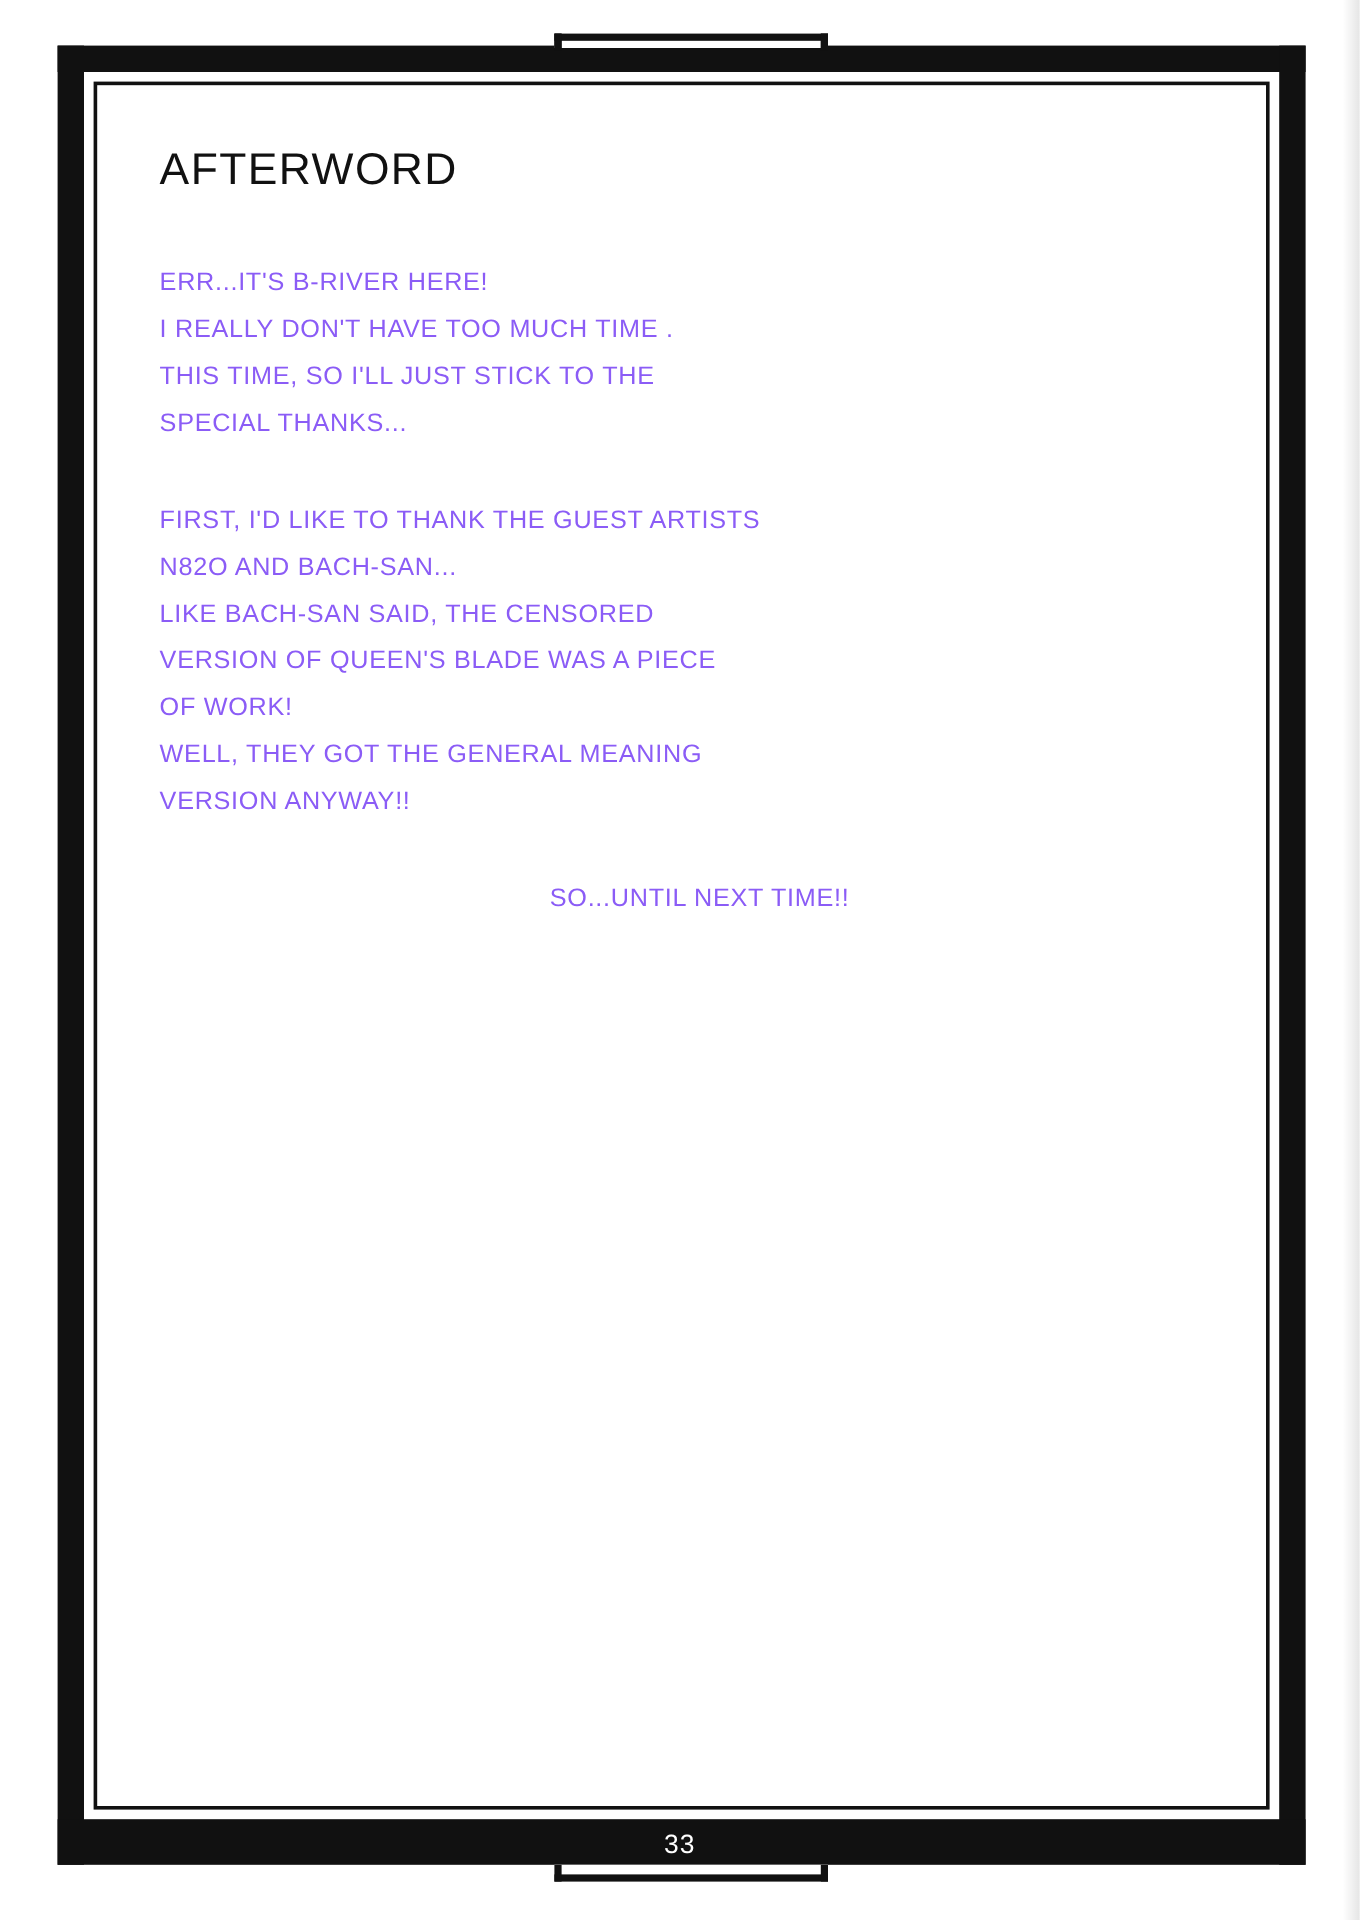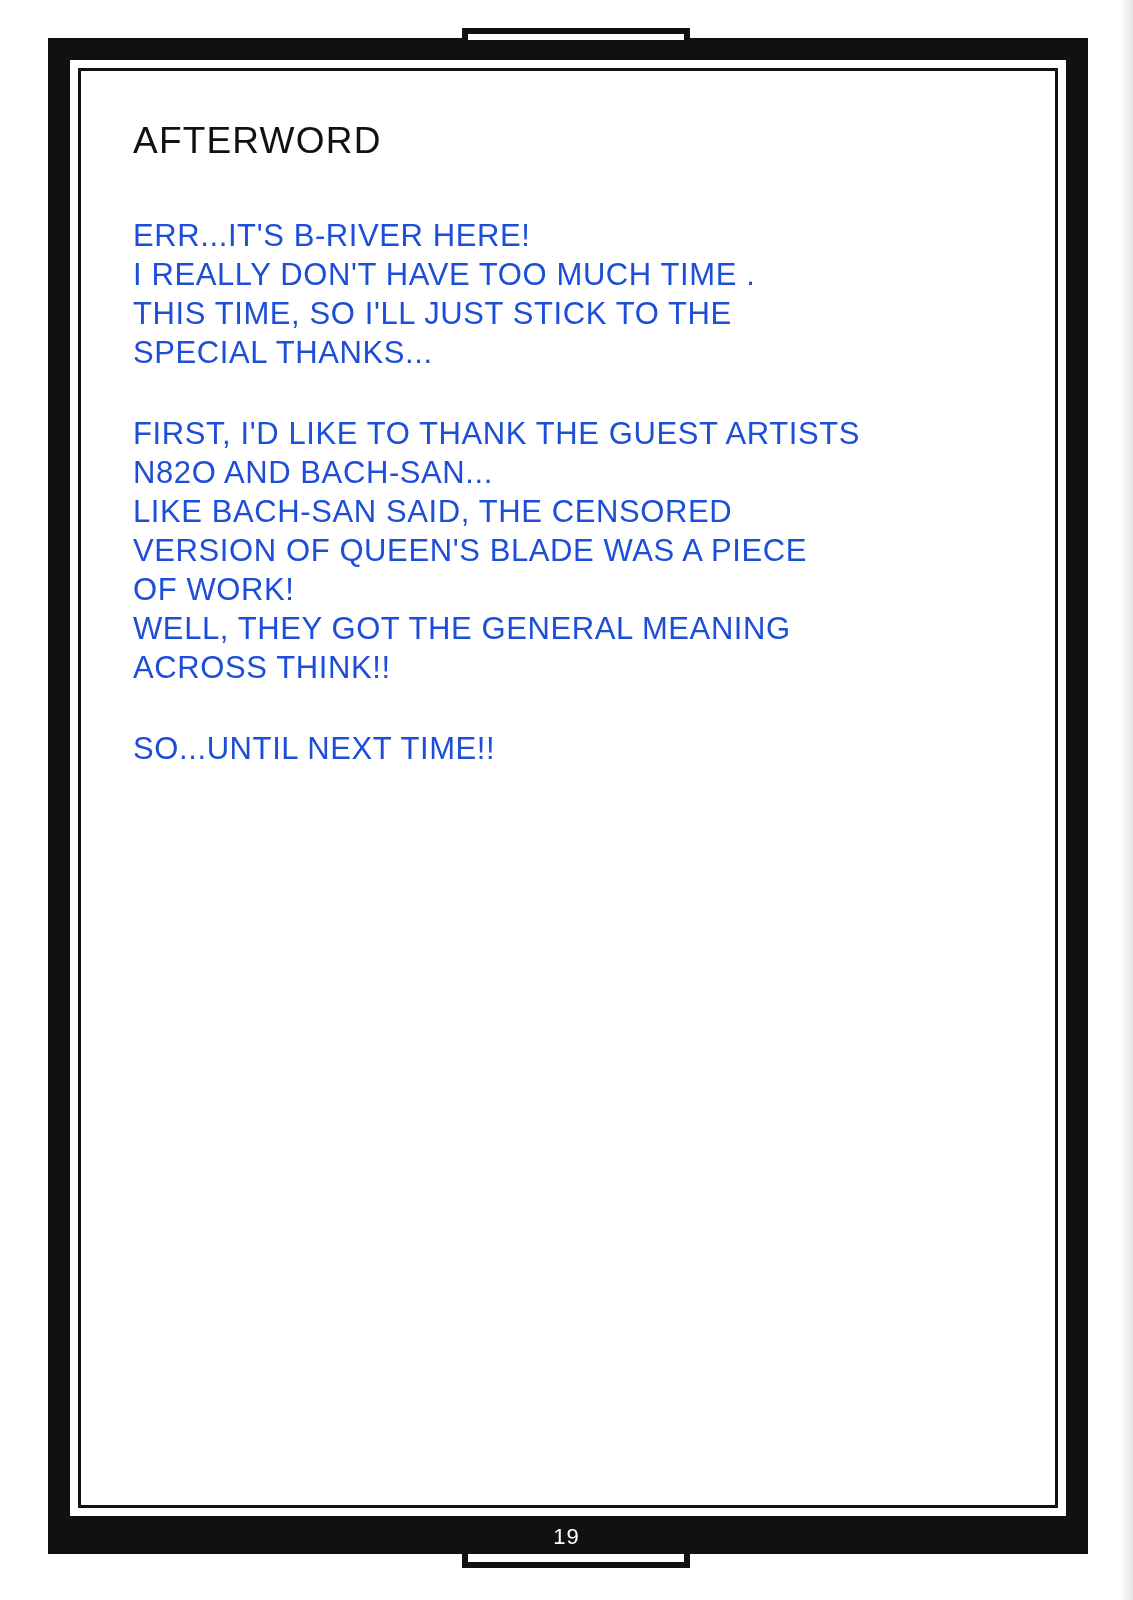--- a/index.html
+++ b/index.html
@@ -134,28 +134,28 @@
 
   .doc-title {
     font-size: 37px;
     letter-spacing: 1.2px;
     color: #111111;
     margin: 0 0 54px 0;
     font-weight: 400;
   }
 
   .para {
-    font-size: 31px;
+    font-size: 21px;
     line-height: 39px;
     letter-spacing: 0.6px;
-    color: #1d4ed8;
+    color: #8b5cf6;
     margin: 0 0 42px 0;
     white-space: pre-line;
   }
-  .para:last-child { margin-bottom: 0; }
+  .para:last-child { margin-bottom: 0; text-align: center; }
 
   .page-number {
     position: absolute;
     left: 0;
     top: 1524px;
     width: 1133px;
     text-align: center;
     color: #ffffff;
     font-size: 22px;
     letter-spacing: 1px;
@@ -187,20 +187,20 @@
     <p class="para">ERR...IT'S B-RIVER HERE!
 I REALLY DON'T HAVE TOO MUCH TIME .
 THIS TIME, SO I'LL JUST STICK TO THE
 SPECIAL THANKS...</p>
     <p class="para">FIRST, I'D LIKE TO THANK THE GUEST ARTISTS
 N82O AND BACH-SAN...
 LIKE BACH-SAN SAID, THE CENSORED
 VERSION OF QUEEN'S BLADE WAS A PIECE
 OF WORK!
 WELL, THEY GOT THE GENERAL MEANING
-ACROSS THINK!!</p>
+VERSION ANYWAY!!</p>
     <p class="para">SO...UNTIL NEXT TIME!!</p>
   </div>
 
-  <div class="page-number">19</div>
+  <div class="page-number">33</div>
 
   <div class="gutter"></div>
 </div>
 
 </body></html>

